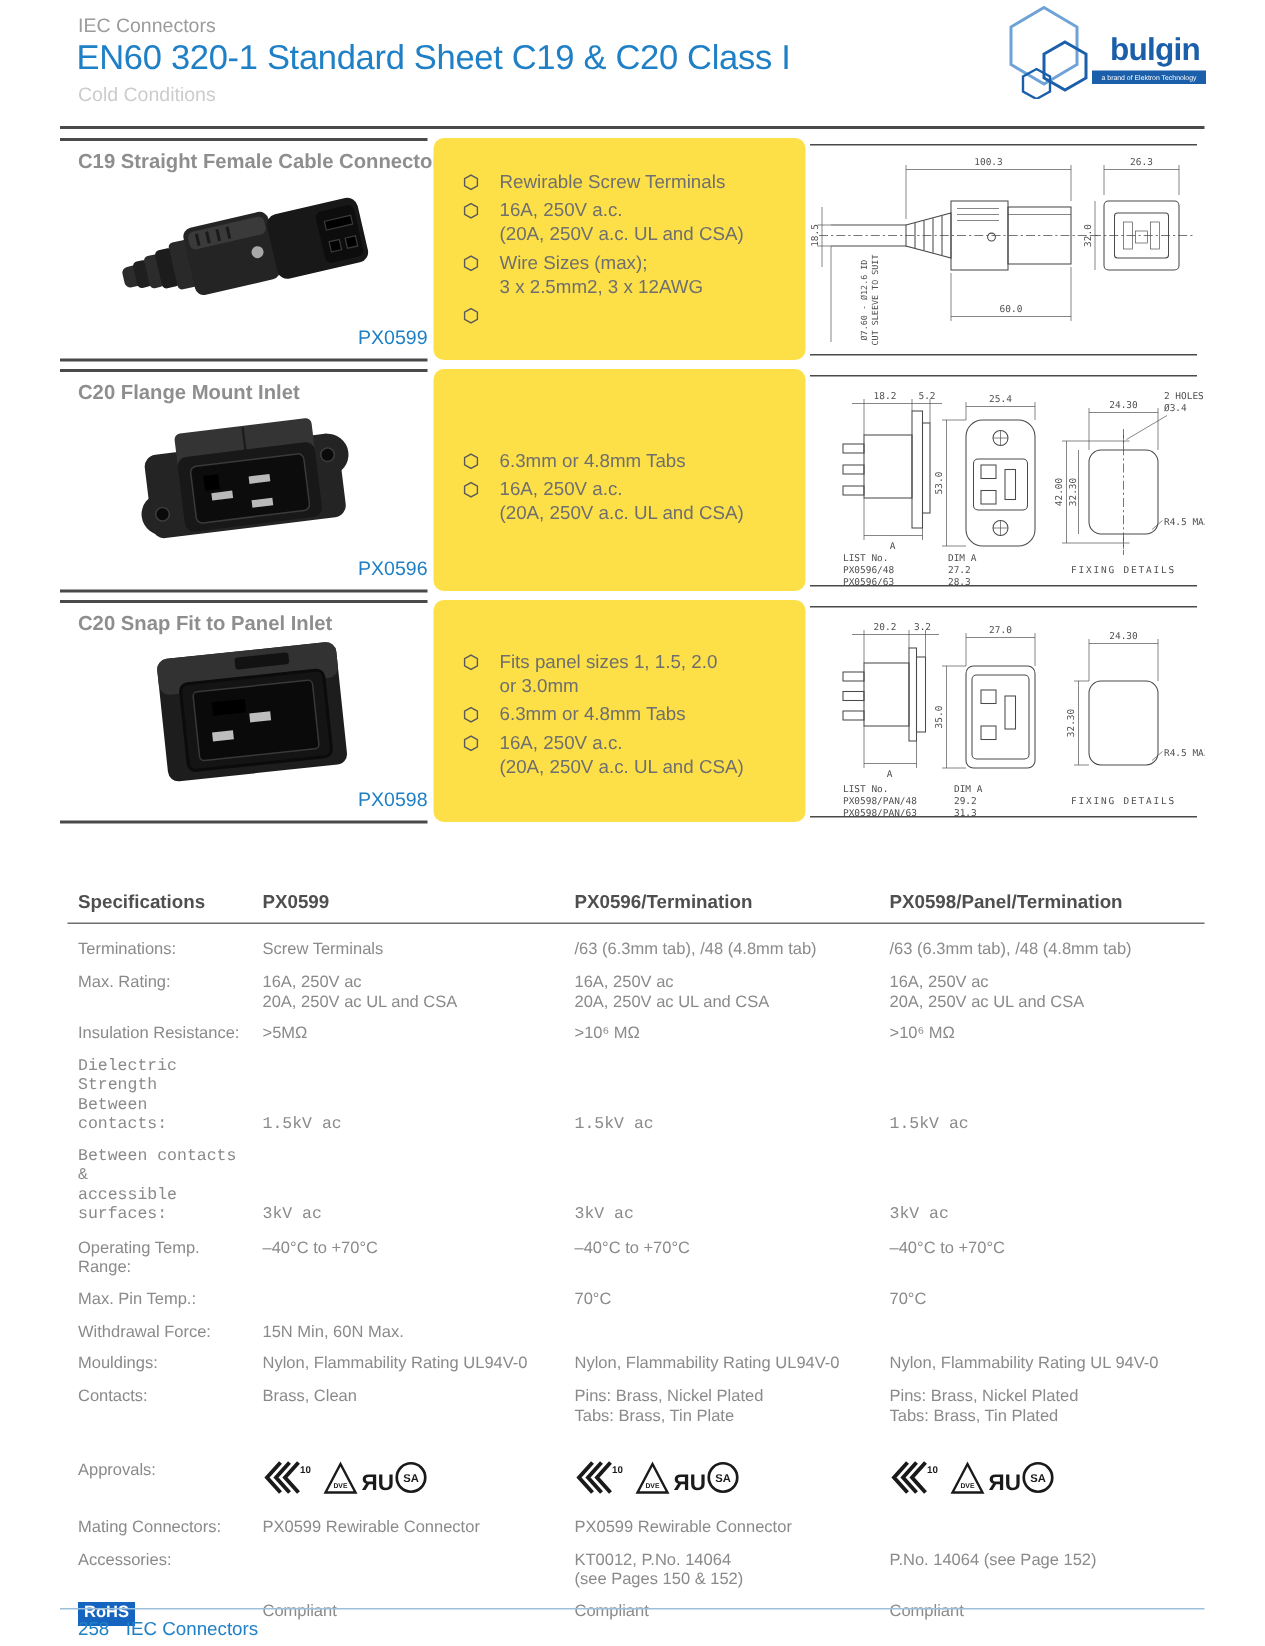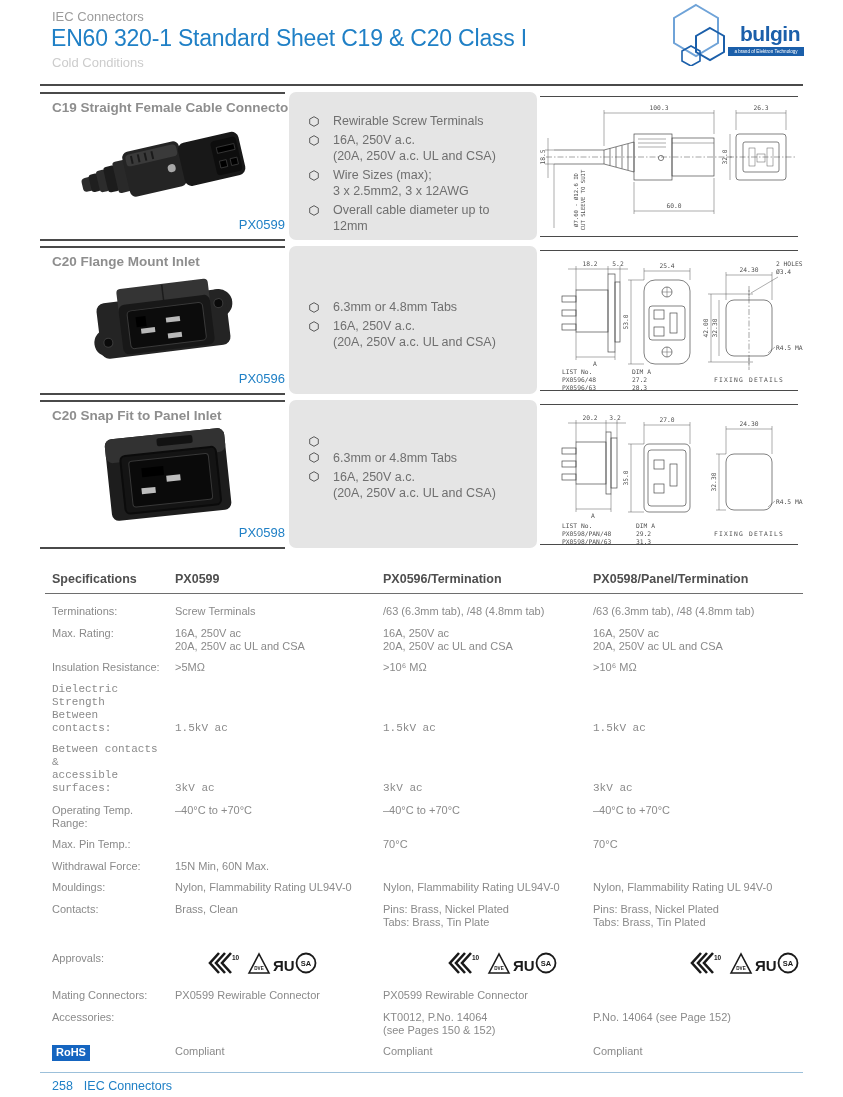--- a/index.html
+++ b/index.html
@@ -23,46 +23,46 @@
   .product { position:absolute; left:40px; width:763px; height:148px; }
   .p1 { top:92px; } .p2 { top:246px; } .p3 { top:400px; }
   .rule-left   { position:absolute; left:0; width:245px; height:1.5px; background:#4a4a4a; }
   .rule-right  { position:absolute; left:500px; width:258px; height:1px; background:#4a4a4a; }
   .rl-top { top:0; } .rl-bot { top:147px; }
   .rr-top { top:4px; } .rr-bot { top:144px; }
   .prod-name { position:absolute; left:12px; top:8px; font-size:13.5px; color:#8e8e8e; font-weight:700; }
   .prod-code { position:absolute; left:12px; width:233px; bottom:8px; text-align:right; font-size:13px; color:#2080c6; }
   .photo { position:absolute; left:28px; top:24px; }
 
-  .features-box { position:absolute; left:249px; top:0; width:248px; height:148px; background:#e5e5e5; border-radius:7px;
+  .features-box { position:absolute; left:249px; top:0; width:248px; height:148px; background:#fde047; border-radius:7px;
                   padding:0 12px 0 20px; }
   .features-box ul { list-style:none; }
   .features-box li { display:flex; gap:14px; margin-bottom:3px; font-size:12.5px; line-height:1.28; color:#6f6f6f;
                      white-space:pre-line; }
   .features-box li svg { flex:0 0 auto; margin-top:2.5px; }
   .fb1 { padding-top:21px; } .fb2 { padding-top:53px; } .fb3 { padding-top:33px; }
 
   .drawing { position:absolute; left:500px; top:6px; }
   .drawing svg text { font-family:"DejaVu Sans Mono",monospace; font-size:6.3px; fill:#4f4f4f; }
   .drawing svg .sm { font-size:5.6px; }
   .drawing svg line, .drawing svg rect, .drawing svg circle, .drawing svg polygon, .drawing svg path, .drawing svg polyline
     { stroke:#4a4a4a; stroke-width:0.7; fill:none; }
   .drawing svg .cl { stroke-dasharray:6 2 1.5 2; stroke-width:0.5; }
   .drawing svg .thin { stroke-width:0.45; }
 
   
-  .specs { position:absolute; left:45px; top:568px; width:758px; }
+  .specs { position:absolute; left:45px; top:590px; width:758px; }
   .srow, .shead { display:grid; grid-template-columns:130px 208px 210px 1fr; }
   .shead { font-size:12.5px; font-weight:bold; color:#4f4f4f; padding:4px 0 7px 0; border-bottom:1.7px solid #6e6e6e;
            margin-bottom:11px; }
   .shead > div:first-child, .srow > div:first-child { padding-left:7px; }
   .srow { font-size:11px; color:#8a8a8a; line-height:13px; margin-bottom:8.5px; }
   .srow > div { white-space:pre-line; padding-right:14px; }
   .srow.end { align-items:end;font-family:Liberation Mono, monospace; }
-  .appr-row { margin:6px 0 10px 0; align-items:center;gap:32px; }
+  .appr-row { margin:6px 0 10px 0; align-items:center; }
   .appr-row svg text { font-family:"Liberation Sans","DejaVu Sans",sans-serif; }
   .rohs-row { }
   .rohs-badge { display:inline-block; background:#1565c0; color:#fff; font-size:11px; font-weight:600;
                 padding:1px 4px 2px 4px; }
 
   
   .footer-rule { position:absolute; left:40px; top:1072px; width:763px; height:1px; background:#9cc0da; }
   .footer-text { position:absolute; left:52px; top:1079px; font-size:12.5px; color:#2080c6; display:flex; gap:11px; }
 </style>
 </head>
@@ -123,22 +123,21 @@
         <li><svg width="10" height="11" viewBox="0 0 10 11">
               <polygon points="5,0.7 9.3,3.1 9.3,7.9 5,10.3 0.7,7.9 0.7,3.1" fill="none" stroke="#5a5a5a" stroke-width="1"></polygon>
             </svg><span>16A, 250V a.c.
 (20A, 250V a.c. UL and CSA)</span></li>
         <li><svg width="10" height="11" viewBox="0 0 10 11">
               <polygon points="5,0.7 9.3,3.1 9.3,7.9 5,10.3 0.7,7.9 0.7,3.1" fill="none" stroke="#5a5a5a" stroke-width="1"></polygon>
             </svg><span>Wire Sizes (max);
 3 x 2.5mm2, 3 x 12AWG</span></li>
         <li><svg width="10" height="11" viewBox="0 0 10 11">
               <polygon points="5,0.7 9.3,3.1 9.3,7.9 5,10.3 0.7,7.9 0.7,3.1" fill="none" stroke="#5a5a5a" stroke-width="1"></polygon>
-            </svg><span>Overall cable diameter up to
-12mm</span></li>
+            </svg></li>
       </ul>
     </div>
 
     <div class="drawing">
       <svg width="263" height="138" viewBox="0 0 263 138">
         <line class="cl" x1="6" y1="59" x2="192" y2="59"></line>
         <line class="cl" x1="188" y1="59" x2="256" y2="59"></line>
 
         <line x1="14" y1="52" x2="64" y2="52"></line>
           <line x1="14" y1="66" x2="64" y2="66"></line>
@@ -322,21 +321,22 @@
         <rect x="98" y="52" width="14" height="6" fill="#bdbdbd"></rect>
         <rect x="74" y="42" width="22" height="9" fill="#000"></rect>
       </g>
     </svg>
     <div class="prod-code">PX0598</div>
 
     <div class="features-box fb3">
       <ul>
         <li><svg width="10" height="11" viewBox="0 0 10 11">
               <polygon points="5,0.7 9.3,3.1 9.3,7.9 5,10.3 0.7,7.9 0.7,3.1" fill="none" stroke="#5a5a5a" stroke-width="1"></polygon>
-            </svg></li>
+            </svg><span>Fits panel sizes 1, 1.5, 2.0
+or 3.0mm</span></li>
         <li><svg width="10" height="11" viewBox="0 0 10 11">
               <polygon points="5,0.7 9.3,3.1 9.3,7.9 5,10.3 0.7,7.9 0.7,3.1" fill="none" stroke="#5a5a5a" stroke-width="1"></polygon>
             </svg><span>6.3mm or 4.8mm Tabs</span></li>
         <li><svg width="10" height="11" viewBox="0 0 10 11">
               <polygon points="5,0.7 9.3,3.1 9.3,7.9 5,10.3 0.7,7.9 0.7,3.1" fill="none" stroke="#5a5a5a" stroke-width="1"></polygon>
             </svg><span>16A, 250V a.c.
 (20A, 250V a.c. UL and CSA)</span></li>
       </ul>
     </div>
 

